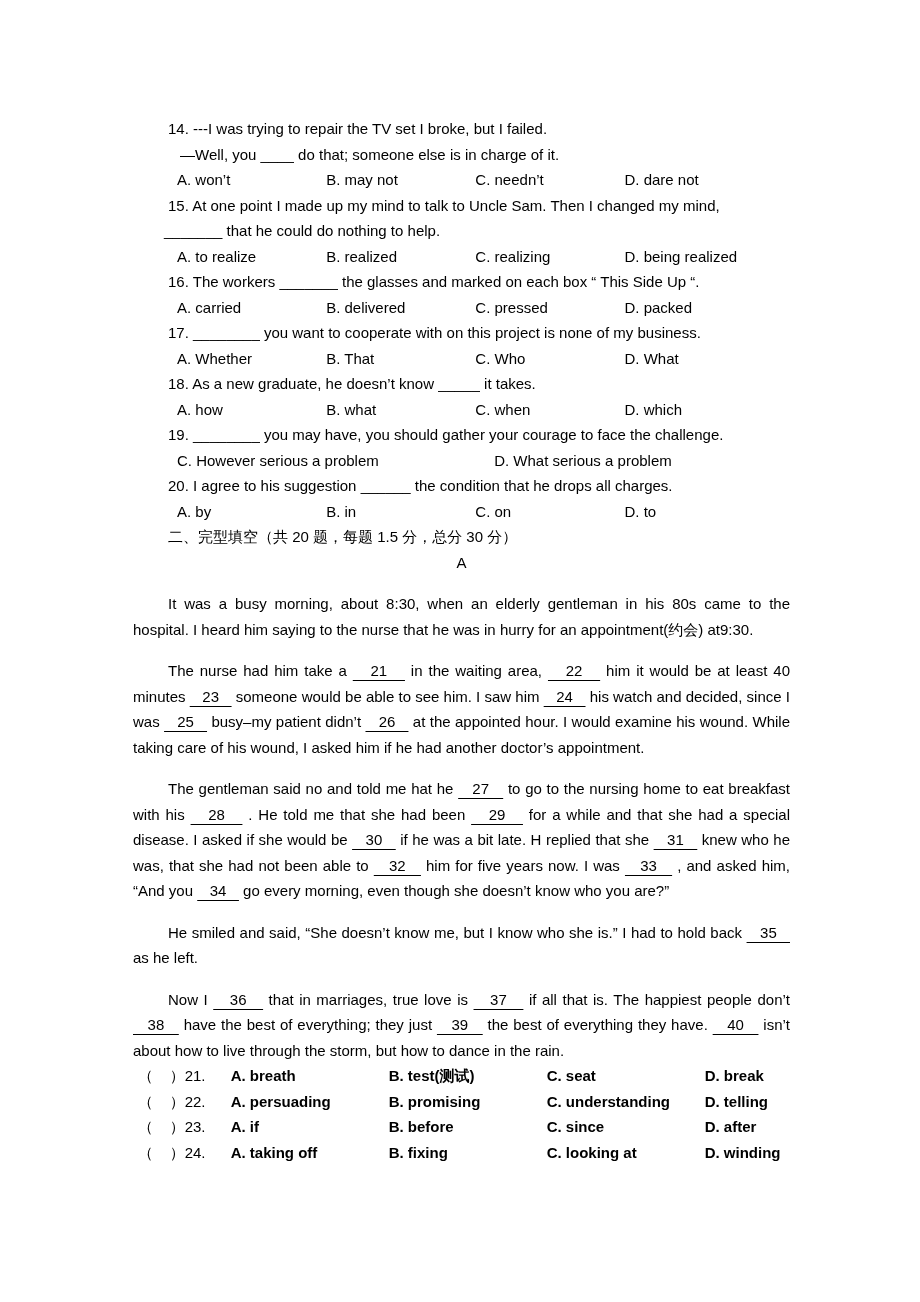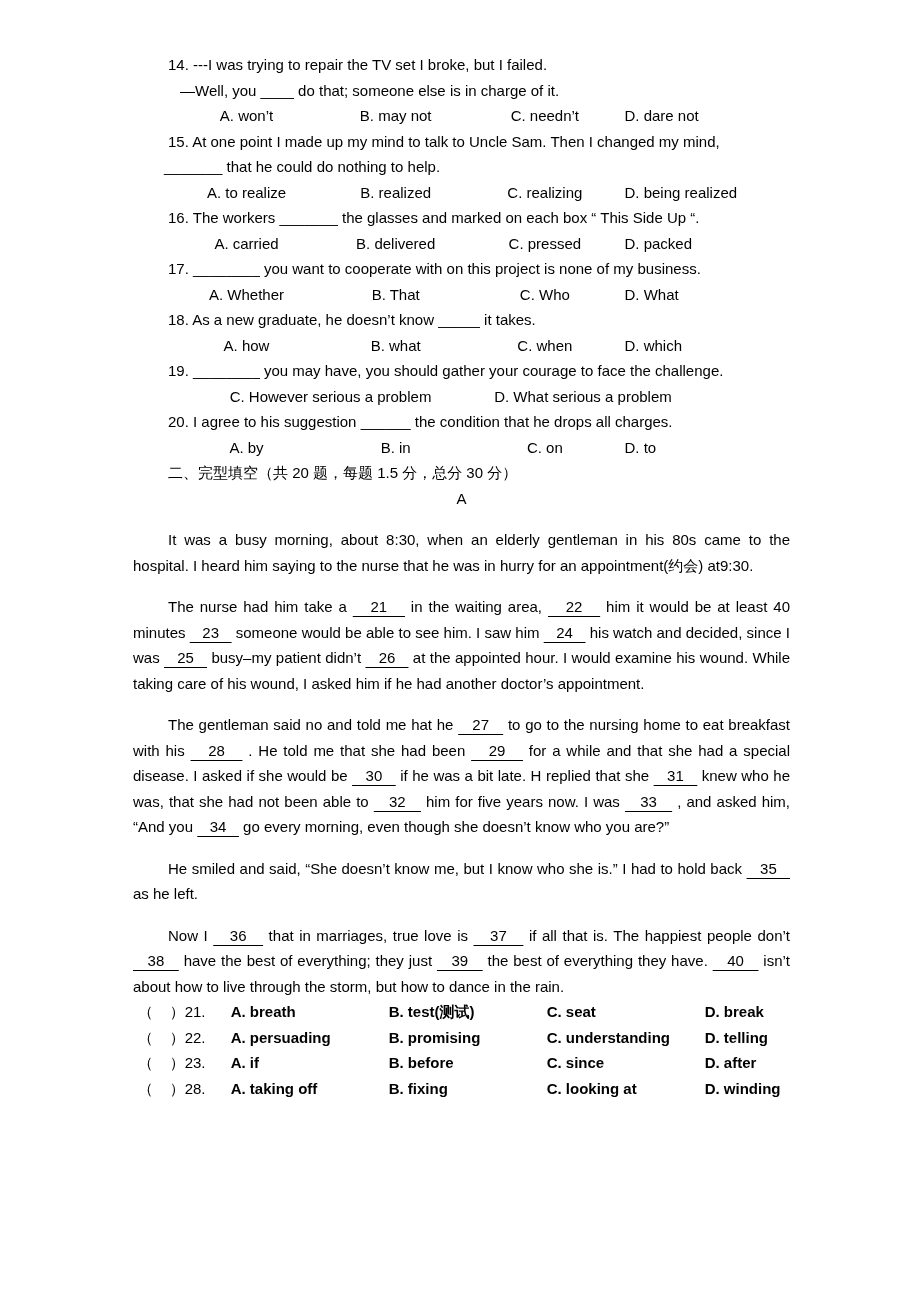--- a/index.html
+++ b/index.html
@@ -3,26 +3,26 @@
 <meta charset="utf-8">
 <style>
   * { margin: 0; padding: 0; box-sizing: border-box; }
   html, body { background: #ffffff; }
   body {
     width: 920px; height: 1302px;
     font-family: "Liberation Sans", "DejaVu Sans", sans-serif;
     font-size: 15px; color: #000000;
     overflow: hidden;
   }
-  .page { width: 920px; height: 1296px; padding: 52px 130px 0 133px; overflow: hidden; }
+  .page { width: 920px; height: 1296px; padding: 116px 130px 0 133px; overflow: hidden; }
   .stem { line-height: 25.5px; padding-left: 35px; }
   .stem.cont { padding-left: 0; margin-left: 31px; }
   .stem.indent-b { padding-left: 47px; }
   .options-row { line-height: 25.5px; padding-left: 44px; white-space: nowrap; }
-  .opt { display: inline-block; min-width: 145px; padding-right: 6px; text-align: center; }
+  .opt { display: inline-block; min-width: 145px; padding-right: 6px; }
   .opt:last-child { min-width: 0; padding-right: 0; }
   .opt.wide { min-width: 313px; }
   .section-heading { line-height: 25.5px; padding-left: 35px; }
   .passage-label { line-height: 25.5px; text-align: center; }
   .para { line-height: 25.5px; text-align: justify; text-indent: 35px; margin-top: 16px; }
   .blank-num { text-decoration: underline; text-underline-offset: 4px; white-space: pre; }
   .cloze-row { line-height: 25.5px; padding-left: 5px; white-space: nowrap; }
   .bracket { white-space: pre; }
   .qlabel { display: inline-block; width: 46px; }
   .copt { display: inline-block; min-width: 158px; padding-right: 6px; font-weight: bold; }
@@ -119,17 +119,17 @@
 
     <div class="cloze-row">
       <span class="bracket">（    ）</span><span class="qlabel">22.</span><span class="copt">A. persuading</span><span class="copt">B. promising</span><span class="copt">C. understanding</span><span class="copt">D. telling</span>
     </div>
 
     <div class="cloze-row">
       <span class="bracket">（    ）</span><span class="qlabel">23.</span><span class="copt">A. if</span><span class="copt">B. before</span><span class="copt">C. since</span><span class="copt">D. after</span>
     </div>
 
     <div class="cloze-row">
-      <span class="bracket">（    ）</span><span class="qlabel">28.</span><span class="copt">A. taking off</span><span class="copt">B. fixing</span><span class="copt">C. looking at</span><span class="copt">D. winding</span>
+      <span class="bracket">（    ）</span><span class="qlabel">24.</span><span class="copt">A. taking off</span><span class="copt">B. fixing</span><span class="copt">C. looking at</span><span class="copt">D. winding</span>
     </div>
   </div>
 
 </div>
 
 </body></html>

